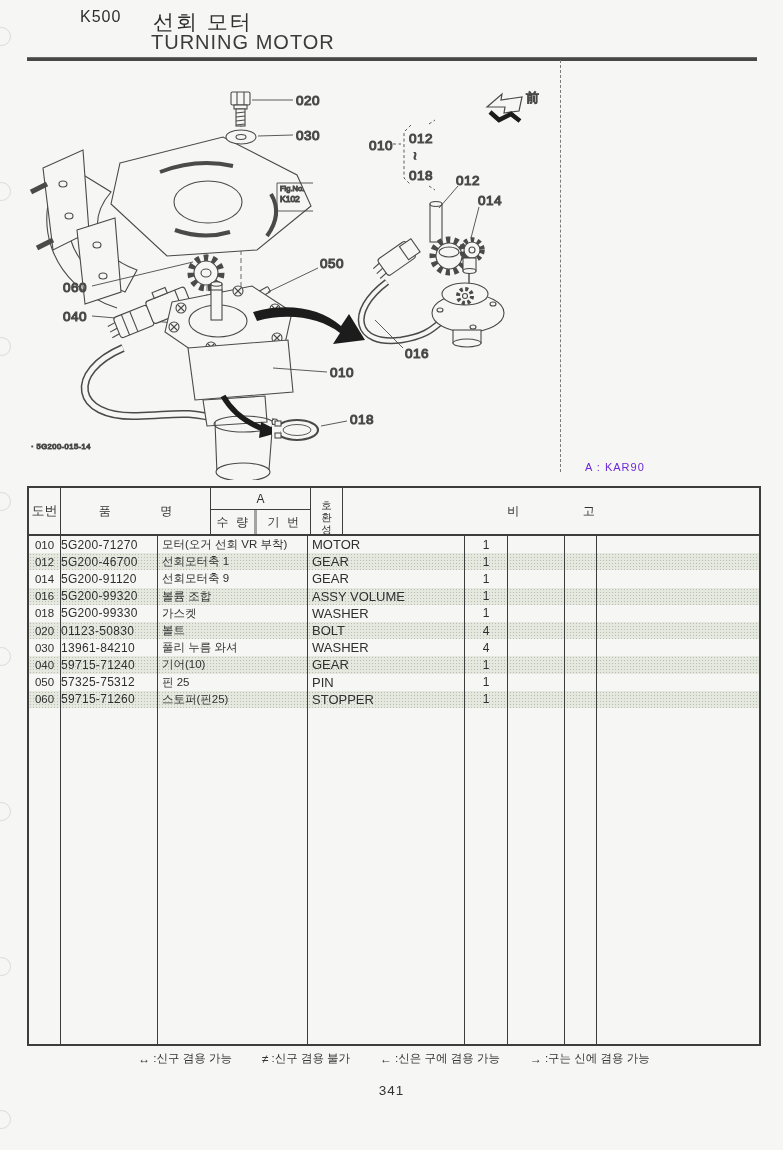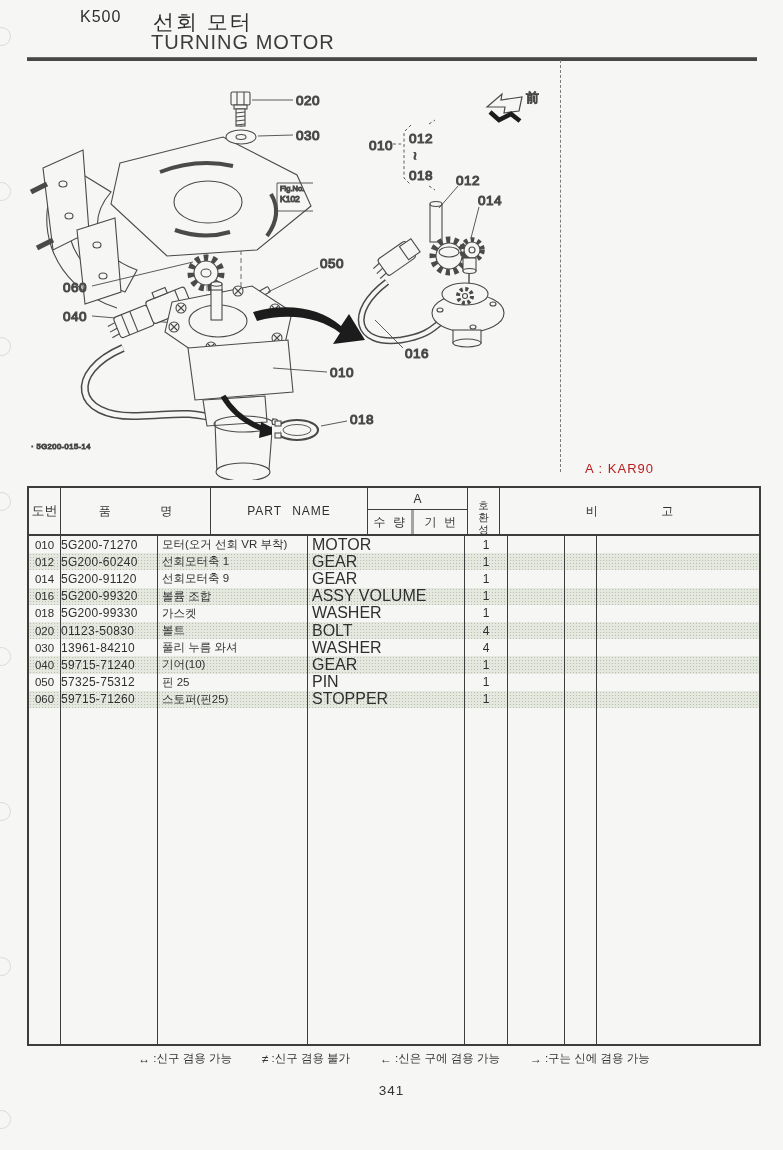--- a/index.html
+++ b/index.html
@@ -12,21 +12,21 @@
   .abs{position:absolute;}
   
   .hdr-code{left:80px;top:8px;font-size:16px;letter-spacing:1px;color:#2e2e2e;}
   .hdr-ko{left:153px;top:8px;font-size:21px;letter-spacing:2px;color:#2e2e2e;}
   .hdr-en{left:151px;top:31px;font-size:20px;letter-spacing:1px;color:#3c3c3c;}
   .hdr-rule{left:27px;top:57px;width:730px;height:3px;background:#474747;border-top:1px solid #6a6a6a;}
   .fold-line{left:560px;top:60px;height:412px;width:0;border-left:1px dashed #7a7a7a;}
   
   .hole{width:17px;height:17px;border-radius:50%;border:1.5px solid #dcdbd4;left:-8px;background:transparent;}
   
-  .model-note{left:585px;top:461px;font-size:13px;letter-spacing:1px;color:#b91c1c;}
+  .model-note{left:585px;top:461px;font-size:11px;letter-spacing:1px;color:#6d28d9;}
   
   .parts-table{
     left:27px;top:486px;width:734px;height:560px;box-sizing:border-box;
     border:2px solid #3d3d3d;display:flex;flex-direction:column;font-size:12px;
   }
   .thead{display:flex;height:48px;box-sizing:border-box;border-bottom:2px solid #3d3d3d;flex:none;}
   .hcell{box-sizing:border-box;border-left:1px solid #3d3d3d;display:flex;align-items:center;justify-content:center;color:#303030;}
   .hcell.first{border-left:none;}
   .hc0{width:31px;font-size:13px;}
   .hc1{width:97px;word-spacing:22px;}
@@ -45,21 +45,21 @@
   .trow{display:flex;height:17.2px;flex:none;align-items:stretch;}
   .trow.shaded{
     background-color:#e4e8df;
     background-image:radial-gradient(#b9beb1 0.6px, transparent 0.7px);
     background-size:3px 3px;
   }
   .cell{box-sizing:border-box;border-left:1px solid #3d3d3d;display:flex;align-items:center;overflow:hidden;white-space:nowrap;color:#2f2f2f;}
   .cell.c0{width:31px;border-left:none;justify-content:center;font-size:11.5px;}
   .cell.c1{width:97px;font-size:12px;letter-spacing:0.3px;}
   .cell.c2{width:150px;padding-left:4px;font-size:11.5px;}
-  .cell.c3{width:157px;padding-left:4px;font-size:16px;}
+  .cell.c3{width:157px;padding-left:4px;font-size:13px;}
   .cell.c4{width:43px;justify-content:center;}
   .cell.c5{width:57px;}
   .cell.c6{width:32px;}
   .cell.c7{flex:1;}
   .tfill{flex:1;display:flex;}
   .tfill .cell{height:auto;}
   
   .legend{left:27px;top:1051px;width:734px;display:flex;justify-content:center;gap:30px;font-size:11.5px;color:#333;}
   .legend .item{display:flex;gap:3px;align-items:center;}
   .legend .sym{font-size:12px;}
@@ -295,21 +295,20 @@
     <text class="tiny" x="6" y="369" style="letter-spacing:0.5px">· 5G200-015-14</text>
   </g>
 </svg>
 
 <div class="abs model-note">A : KAR90</div>
 
 <div class="abs parts-table">
   <div class="thead">
     <div class="hcell hc0 first">도번</div>
     <div class="hcell hc2">품 명</div>
-    <div class="hcell hc3">PART NAME</div>
     <div class="hcell hcA">
       <div class="a-top">A</div>
       <div class="a-sub">
         <div class="sub qty">수 량</div>
         <div class="sub ser">기 번</div>
       </div>
     </div>
     <div class="hcell hc6">
       <span class="vert">호환성</span>
     </div>
@@ -321,21 +320,21 @@
         <div class="cell c1">5G200-71270</div>
         <div class="cell c2">모터(오거 선회 VR 부착)</div>
         <div class="cell c3">MOTOR</div>
         <div class="cell c4">1</div>
         <div class="cell c5"></div>
         <div class="cell c6"></div>
         <div class="cell c7"></div>
       </div>
       <div class="trow shaded">
         <div class="cell c0">012</div>
-        <div class="cell c1">5G200-60240</div>
+        <div class="cell c1">5G200-46700</div>
         <div class="cell c2">선회모터축 1</div>
         <div class="cell c3">GEAR</div>
         <div class="cell c4">1</div>
         <div class="cell c5"></div>
         <div class="cell c6"></div>
         <div class="cell c7"></div>
       </div>
       <div class="trow">
         <div class="cell c0">014</div>
         <div class="cell c1">5G200-91120</div>

